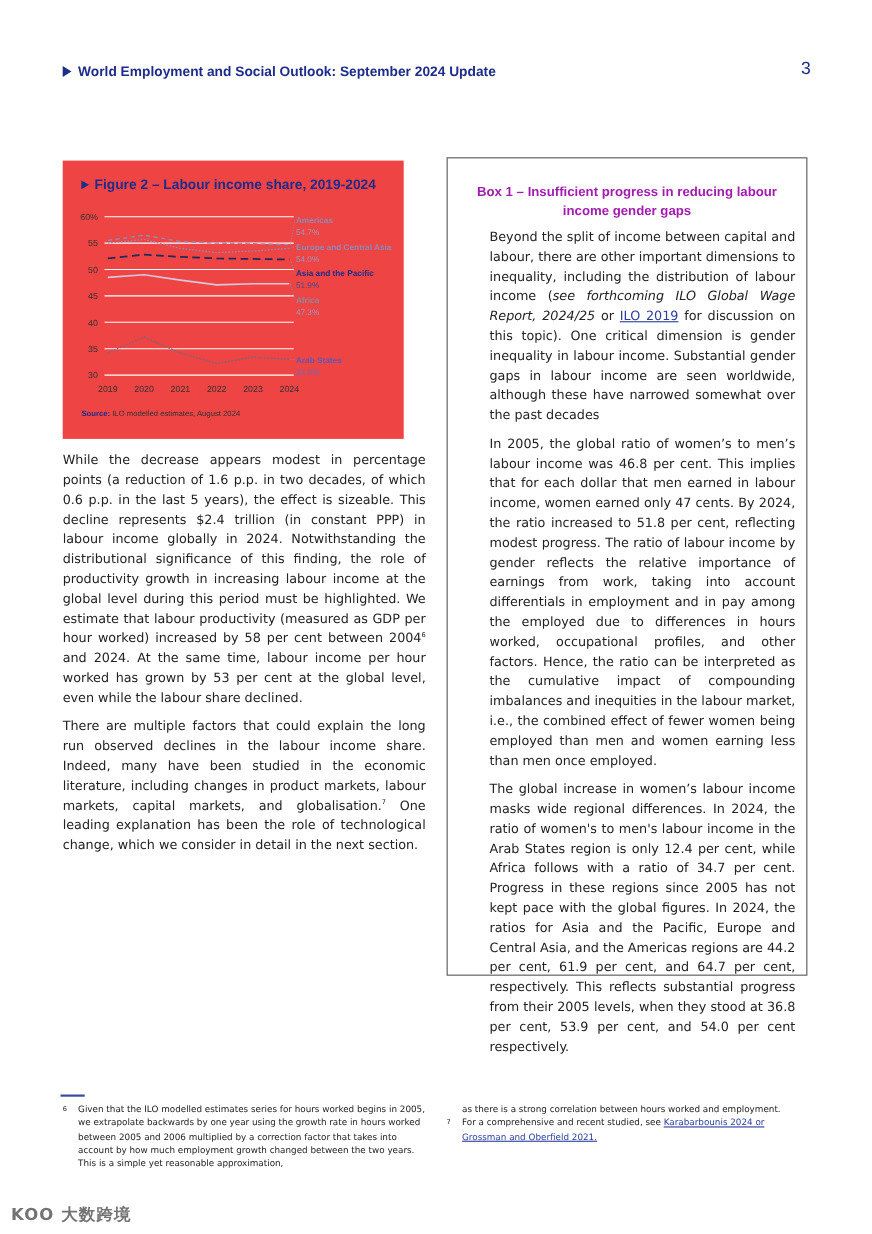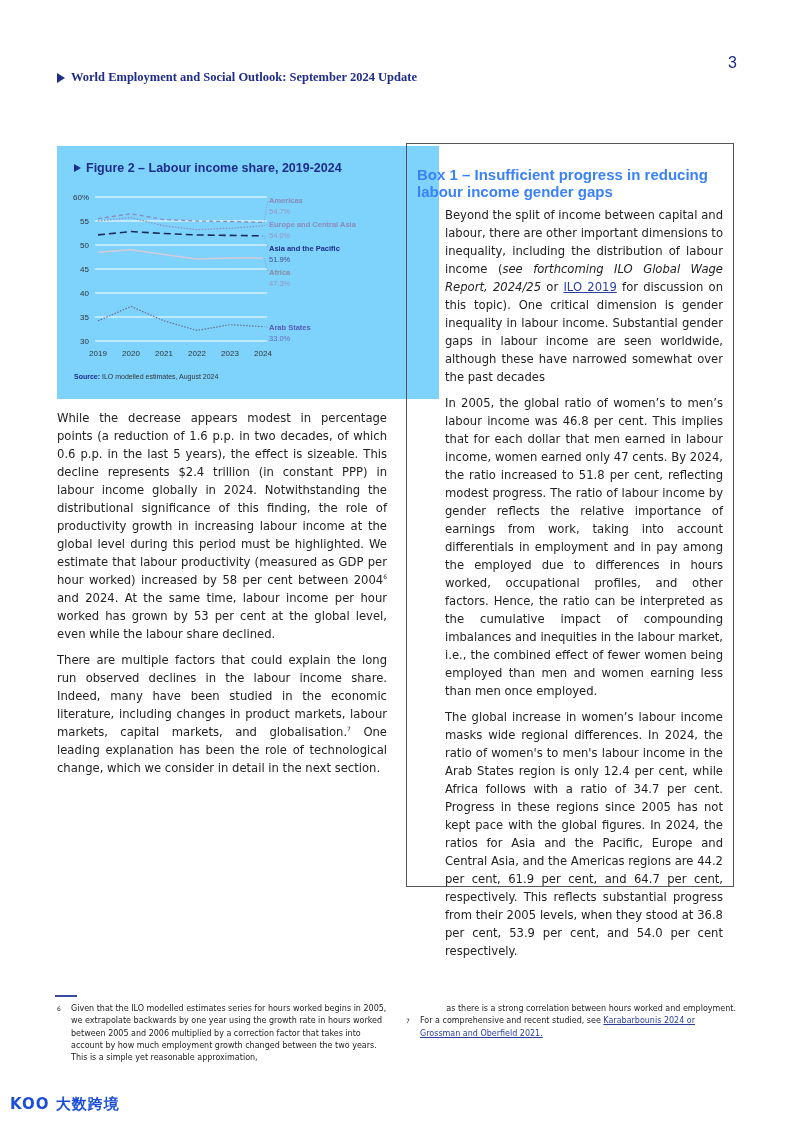--- a/index.html
+++ b/index.html
@@ -1,49 +1,49 @@
 <!DOCTYPE html>
 <html><head>
 <meta charset="utf-8">
 <style>
   * { box-sizing: border-box; margin: 0; padding: 0; }
   body { width: 793px; height: 1122px; background: #ffffff; position: relative; font-family: "DejaVu Sans", sans-serif; color: #1a1a1a; overflow: hidden; }
   .header { position: absolute; left: 57px; top: 58px; width: 680px; height: 18px; }
-  .header-title { position: absolute; left: 0; top: 12px; font-family: Liberation Serif, serif; font-weight: bold; font-size: 12.5px; color: #1e2c8a; display: flex; align-items: center; }
+  .header-title { position: absolute; left: 0; top: 0; font-family: Liberation Sans, sans-serif; font-weight: bold; font-size: 12.5px; color: #1e2c8a; display: flex; align-items: center; }
   .header-title .tri { display: inline-block; width: 0; height: 0; border-top: 5px solid transparent; border-bottom: 5px solid transparent; border-left: 8px solid #1e2c8a; margin-right: 6px; }
   .page-num { position: absolute; right: 0; top: -4px; font-family: "Liberation Sans", sans-serif; font-size: 16px; color: #1e2c8a; }
 
-  .figure-box { position: absolute; left: 57px; top: 146px; width: 382px; height: 253px; background: #7dd3fc; }
+  .figure-box { position: absolute; left: 57px; top: 146px; width: 310px; height: 253px; background: #ef4444; }
   .figure-title { position: absolute; left: 17px; top: 15px; font-family: "Liberation Sans", sans-serif; font-weight: bold; font-size: 12.5px; color: #1e2c8a; display: flex; align-items: center; }
   .figure-title .tri { display:inline-block; width:0; height:0; border-top:4px solid transparent; border-bottom:4px solid transparent; border-left:7px solid #1e2c8a; margin-right:5px; }
   .chart-svg { position: absolute; left: 0; top: 0; width: 330px; height: 253px; }
   .axis-label { font-family: "Liberation Sans", sans-serif; font-size: 8px; fill: #333; }
   .legend-name { font-family: "Liberation Sans", sans-serif; font-size: 7.5px; font-weight: bold; }
   .legend-val { font-family: "Liberation Sans", sans-serif; font-size: 7.5px; }
   .figure-source { position: absolute; left: 17px; top: 227px; font-family: "Liberation Sans", sans-serif; font-size: 7px; color: #333; }
   .figure-source b { color: #1e2c8a; }
 
   .left-col { position: absolute; left: 57px; top: 409px; width: 330px; font-size: 11.6px; line-height: 18px; text-align: justify; color: #222; }
   .left-col p { margin-bottom: 8px; }
   sup { font-size: 6px; vertical-align: super; line-height: 0; }
 
   .box1 { position: absolute; left: 406px; top: 143px; width: 328px; height: 744px; border: 1px solid #555; padding: 22px 10px 0 10px; }
-  .box1-title { font-family: "Liberation Sans", sans-serif; font-weight: bold; font-size: 15px; line-height: 17px; color: #3b82f6; margin-bottom: 6px; }
+  .box1-title { font-family: "Liberation Sans", sans-serif; font-weight: bold; font-size: 12px; line-height: 17px; color: #a21caf; margin-bottom: 6px; text-align: center; }
   .box1 p { font-size: 11.6px; line-height: 18px; text-align: justify; color: #222; margin-bottom: 8px; margin-left: 28px; }
   .box1 a { color: #2a3d9e; text-decoration: underline; }
 
   .fn-rule { position: absolute; left: 55px; top: 995px; width: 22px; height: 2px; background: #3a4a9e; }
   .fn-left { position: absolute; left: 57px; top: 1003px; width: 335px; font-size: 8px; line-height: 12.3px; color: #222; }
   .fn-right { position: absolute; left: 406px; top: 1003px; width: 330px; font-size: 8px; line-height: 12.3px; color: #222; }
   .fn-item { padding-left: 14px; text-indent: -14px; }
   .fn-item .num { display: inline-block; width: 14px; text-indent: 0; font-size: 6px; vertical-align: top; text-align: left; }
-  .fn-cont { padding-left: 14px; text-align: right; }
+  .fn-cont { padding-left: 14px; }
   .fn-right a { color: #2a3d9e; text-decoration: underline; }
 
-  .watermark { position: absolute; left: 10px; top: 1095px; font-size: 15px; color: #1d4ed8; font-weight: bold; letter-spacing: 1px; }
+  .watermark { position: absolute; left: 10px; top: 1095px; font-size: 15px; color: #737373; font-weight: bold; letter-spacing: 1px; }
 </style>
 </head>
 <body>
 
 <div class="header">
   <div class="header-title">
     <span class="tri"></span>
     <span>World Employment and Social Outlook: September 2024 Update</span>
   </div>
   <div class="page-num">3</div>

